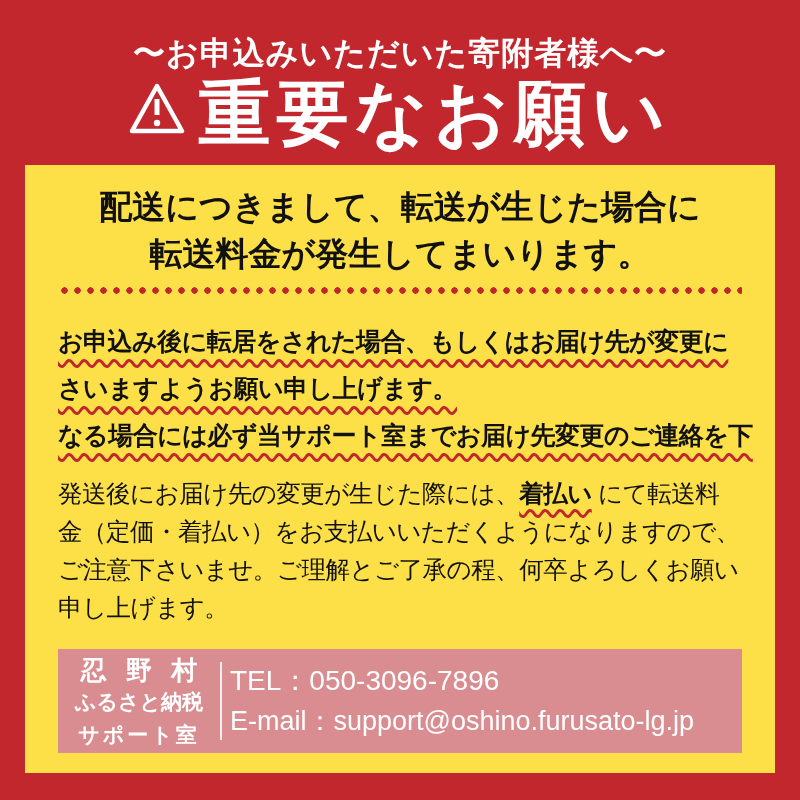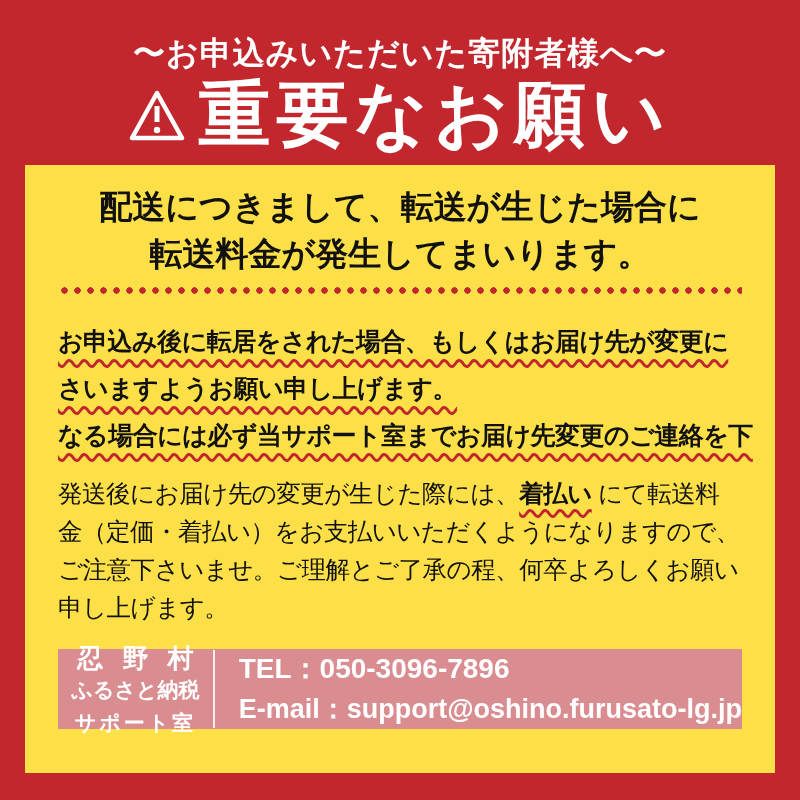--- a/index.html
+++ b/index.html
@@ -15,23 +15,24 @@
   .subtitle {
     padding-top: 32px;
     font-size: 32px;
     font-weight: bold;
     letter-spacing: 1px;
     white-space: nowrap;
   }
   .title-row {
     margin-top: 2px;
     display: flex;
-    align-items: center;
+    align-items: flex-start;
     justify-content: center;
     gap: 12px;
+    font-family: Liberation Serif, serif;
   }
   .warn-icon { display: inline-flex; margin-top: 4px; }
   .title {
     font-size: 72px;
     font-weight: bold;
     letter-spacing: 6px;
     white-space: nowrap;
     line-height: 1;
   }
 
@@ -80,32 +81,32 @@
     text-decoration-line: underline;
     text-decoration-style: wavy;
     text-decoration-color: #c1272d;
     text-decoration-thickness: 3px;
     text-underline-offset: 7px;
   }
 
   
   .contact {
     margin-top: 22px;
-    height: 80px;
+    height: 104px;
     background: #d98d90;
     display: flex;
     align-items: center;
     color: #ffffff;
   }
   .org { width: 162px; text-align: center; font-weight: bold; }
   .org-village { font-size: 26px; word-spacing: 12px; white-space: nowrap; }
   .org-l2 { font-size: 21px; white-space: nowrap; }
   .org-l3 { font-size: 21px; letter-spacing: 3px; margin-top: 5px; white-space: nowrap; }
   .vdivider { width: 2px; height: 78px; background: rgba(255,255,255,0.85); }
-  .contact-lines { padding-left: 24px; font-weight: 700; }
+  .contact-lines { padding-left: 8px; font-weight: 400; }
   .tel   { font-size: 28px; line-height: 40px; white-space: nowrap; }
   .email { font-size: 27px; line-height: 40px; white-space: nowrap; }
 </style>
 </head>
 <body>
 
 <div class="poster">
 
   <header class="header">
     <div class="subtitle">〜お申込みいただいた寄附者様へ〜</div>

